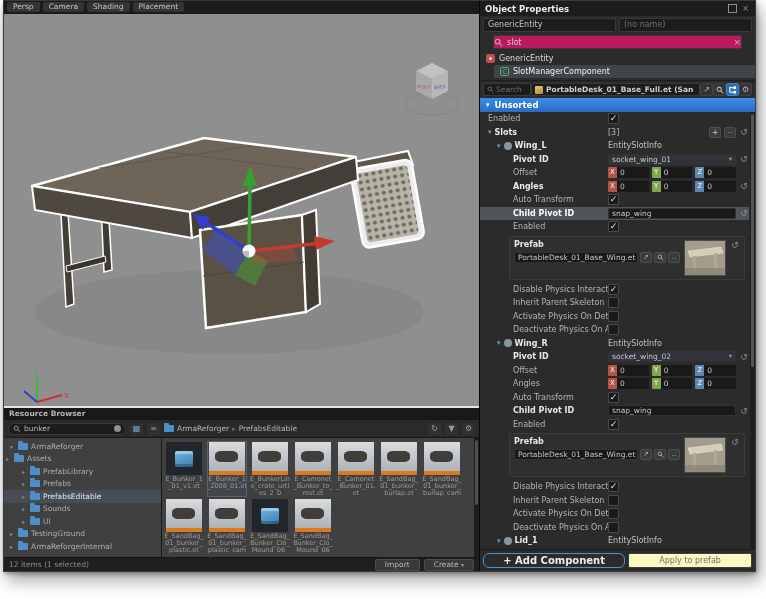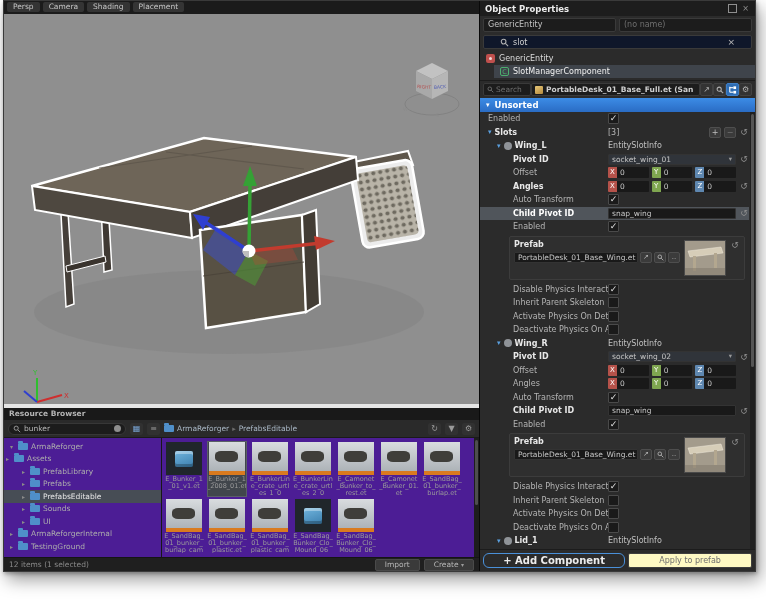--- a/index.html
+++ b/index.html
@@ -5,21 +5,21 @@
   * { margin:0; padding:0; box-sizing:border-box; }
   html,body { width:766px; height:599px; background:#ffffff; font-family:"DejaVu Sans",sans-serif; overflow:hidden; }
   .window { position:absolute; left:3px; top:0; width:753px; height:572px; display:flex;
             background:#1e1e1e; border:1px solid #3a3a3a; box-shadow:4px 8px 16px rgba(0,0,0,.38), 1px 2px 4px rgba(0,0,0,.3); }
   
   .left-col { width:475px; display:flex; flex-direction:column; }
   .menubar { height:13px; background:#1b1b1b; display:flex; gap:3px; padding:1px 3px; align-items:center; }
   .menu-item { background:#343434; color:#c6c6c6; font-size:7.5px; line-height:10px; padding:0 6px; border-radius:2px; cursor:default; }
   .viewport { height:399px; background:#8f8f8f; position:relative; overflow:hidden; }
   
-  .rb { flex:1; background:#4c1d95; border-top:4px solid #e5e5e5; display:flex; flex-direction:column; }
+  .rb { flex:1; background:#404040; border-top:2px solid #e5e5e5; display:flex; flex-direction:column; }
   .rb-title { height:12px; background:#191919; color:#b5b5b5; font-size:7.5px; font-weight:bold; padding:1px 5px; }
   .rb-toolbar { height:18px; background:#2a2a2a; display:flex; align-items:center; gap:4px; padding:0 4px; border-bottom:1px solid #1a1a1a; }
   .rb-search { width:118px; height:12px; background:#1c1c1c; border:1px solid #373737; border-radius:6px; display:flex; align-items:center; gap:3px; padding:0 4px; color:#b8b8b8; font-size:7.5px; }
   .rb-search .clear-dot { margin-left:auto; width:7px; height:7px; border-radius:50%; background:#8e8e8e; }
   .ticon { width:13px; height:12px; display:flex; align-items:center; justify-content:center; font-size:8px; color:#7aa7d8; background:#313131; border-radius:2px; }
   .ticon.gray { color:#9a9a9a; }
   .crumbs { display:flex; align-items:center; gap:3px; font-size:7.5px; color:#9fb4c9; }
   .crumb { color:#aab8c6; }
   .crumb-sep { color:#6d6d6d; font-size:7px; }
   .folder { width:10px; height:7px; background:#4f8fc9; border-radius:1px; position:relative; flex:none; }
@@ -48,21 +48,21 @@
   .rb-status .spacer { margin-left:auto; }
   
   .right-col { flex:1; background:#2b2b2b; border-left:1px solid #090909; display:flex; flex-direction:column; overflow:hidden; }
   .op-title { height:15px; background:#1d1d1d; display:flex; align-items:center; padding:0 5px; gap:4px; }
   .op-title .t { color:#ececec; font-weight:bold; font-size:8.5px; flex:1; }
   .wicon { width:9px; height:9px; color:#8f8f8f; font-size:8px; line-height:9px; text-align:center; }
   .wicon.box { border:1px solid #8f8f8f; }
   .op-fields { display:flex; gap:3px; padding:2px 3px; }
   .field { flex:1; height:14px; background:#1c1c1c; border:1px solid #3a3a3a; border-radius:2px; color:#c4c4c4; font-size:8px; line-height:12px; padding:0 4px; white-space:nowrap; overflow:hidden; }
   .field.ph { color:#6f6f6f; }
-  .op-search { margin:1px 3px 2px; height:14px; background:#0f172a; border:1px solid #3a3a3a; border-radius:2px; display:flex; align-items:center; gap:4px; padding:0 16px; color:#d0d0d0; font-size:8px; }
+  .op-search { margin:1px 13px 2px; height:14px; background:#be185d; border:1px solid #3a3a3a; border-radius:2px; display:flex; align-items:center; gap:4px; padding:0 0; color:#d0d0d0; font-size:8px; }
   .op-search .x { margin-left:auto; color:#bdbdbd; font-size:9px; }
   .op-tree { padding:1px 0 2px; border-bottom:1px solid #1c1c1c; }
   .op-tree-row { height:13px; display:flex; align-items:center; gap:4px; font-size:8px; color:#dcdcdc; padding-left:6px; }
   .op-tree-row.sel { background:#3f444b; margin-left:14px; color:#f0f0f0; }
   .ent-ic { width:9px; height:9px; border-radius:2px; background:#c0504d; position:relative; flex:none; }
   .ent-ic::after { content:''; position:absolute; left:3px; top:3px; width:3px; height:3px; border-radius:50%; background:#f2d9d8; }
   .cmp-ic { width:9px; height:9px; border:1px solid #4caf6e; border-radius:2px; color:#4caf6e; font-size:6.5px; line-height:8px; text-align:center; flex:none; }
   .op-toolbar { display:flex; align-items:flex-start; gap:0; padding:2px 3px; }
   .mini-search { width:48px; height:13px; background:#1c1c1c; border:1px solid #3a3a3a; border-radius:2px; display:flex; align-items:center; gap:2px; padding:0 3px; color:#6f6f6f; font-size:7.5px; }
   .selector { flex:1; height:13px; background:#1c1c1c; border:1px solid #3a3a3a; border-radius:2px; display:flex; align-items:center; gap:3px; padding:0 3px; color:#cfcfcf; font-size:7.5px; font-weight:bold; white-space:nowrap; overflow:hidden; }
@@ -242,42 +242,38 @@
               <span>Sounds</span>
             </div>
           <div class="tree-row" style="padding-left:16px">
               <span class="tw">▸</span>
               <span class="folder"></span>
               <span>UI</span>
             </div>
           <div class="tree-row" style="padding-left:4px">
               <span class="tw">▸</span>
               <span class="folder"></span>
-              <span>ArmaReforgerInternal</span>
+              <span>TestingGround</span>
             </div>
           <div class="tree-row" style="padding-left:4px">
               <span class="tw">▸</span>
               <span class="folder"></span>
-              <span>TestingGround</span>
+              <span>ArmaReforgerInternal</span>
             </div>
         </div>
         <div class="rb-grid">
           <div class="asset">
               <div class="thumb pre">
                 <span class="pbox"></span>
               </div>
               <div class="asset-label">E_Bunker_1_01_v1.et</div>
             </div>
           <div class="asset sel">
               <div class="thumb img"></div>
               <div class="asset-label">E_Bunker_1_2008_01.et</div>
-            </div>
-          <div class="asset">
-              <div class="thumb img"></div>
-              <div class="asset-label">E_BunkerLine_crate_urtles_1_0</div>
             </div>
           <div class="asset">
               <div class="thumb img"></div>
               <div class="asset-label">E_BunkerLine_crate_urtles_2_0</div>
             </div>
           <div class="asset">
               <div class="thumb img"></div>
               <div class="asset-label">E_Camonet_Bunker_to_rest.et</div>
             </div>
           <div class="asset">

